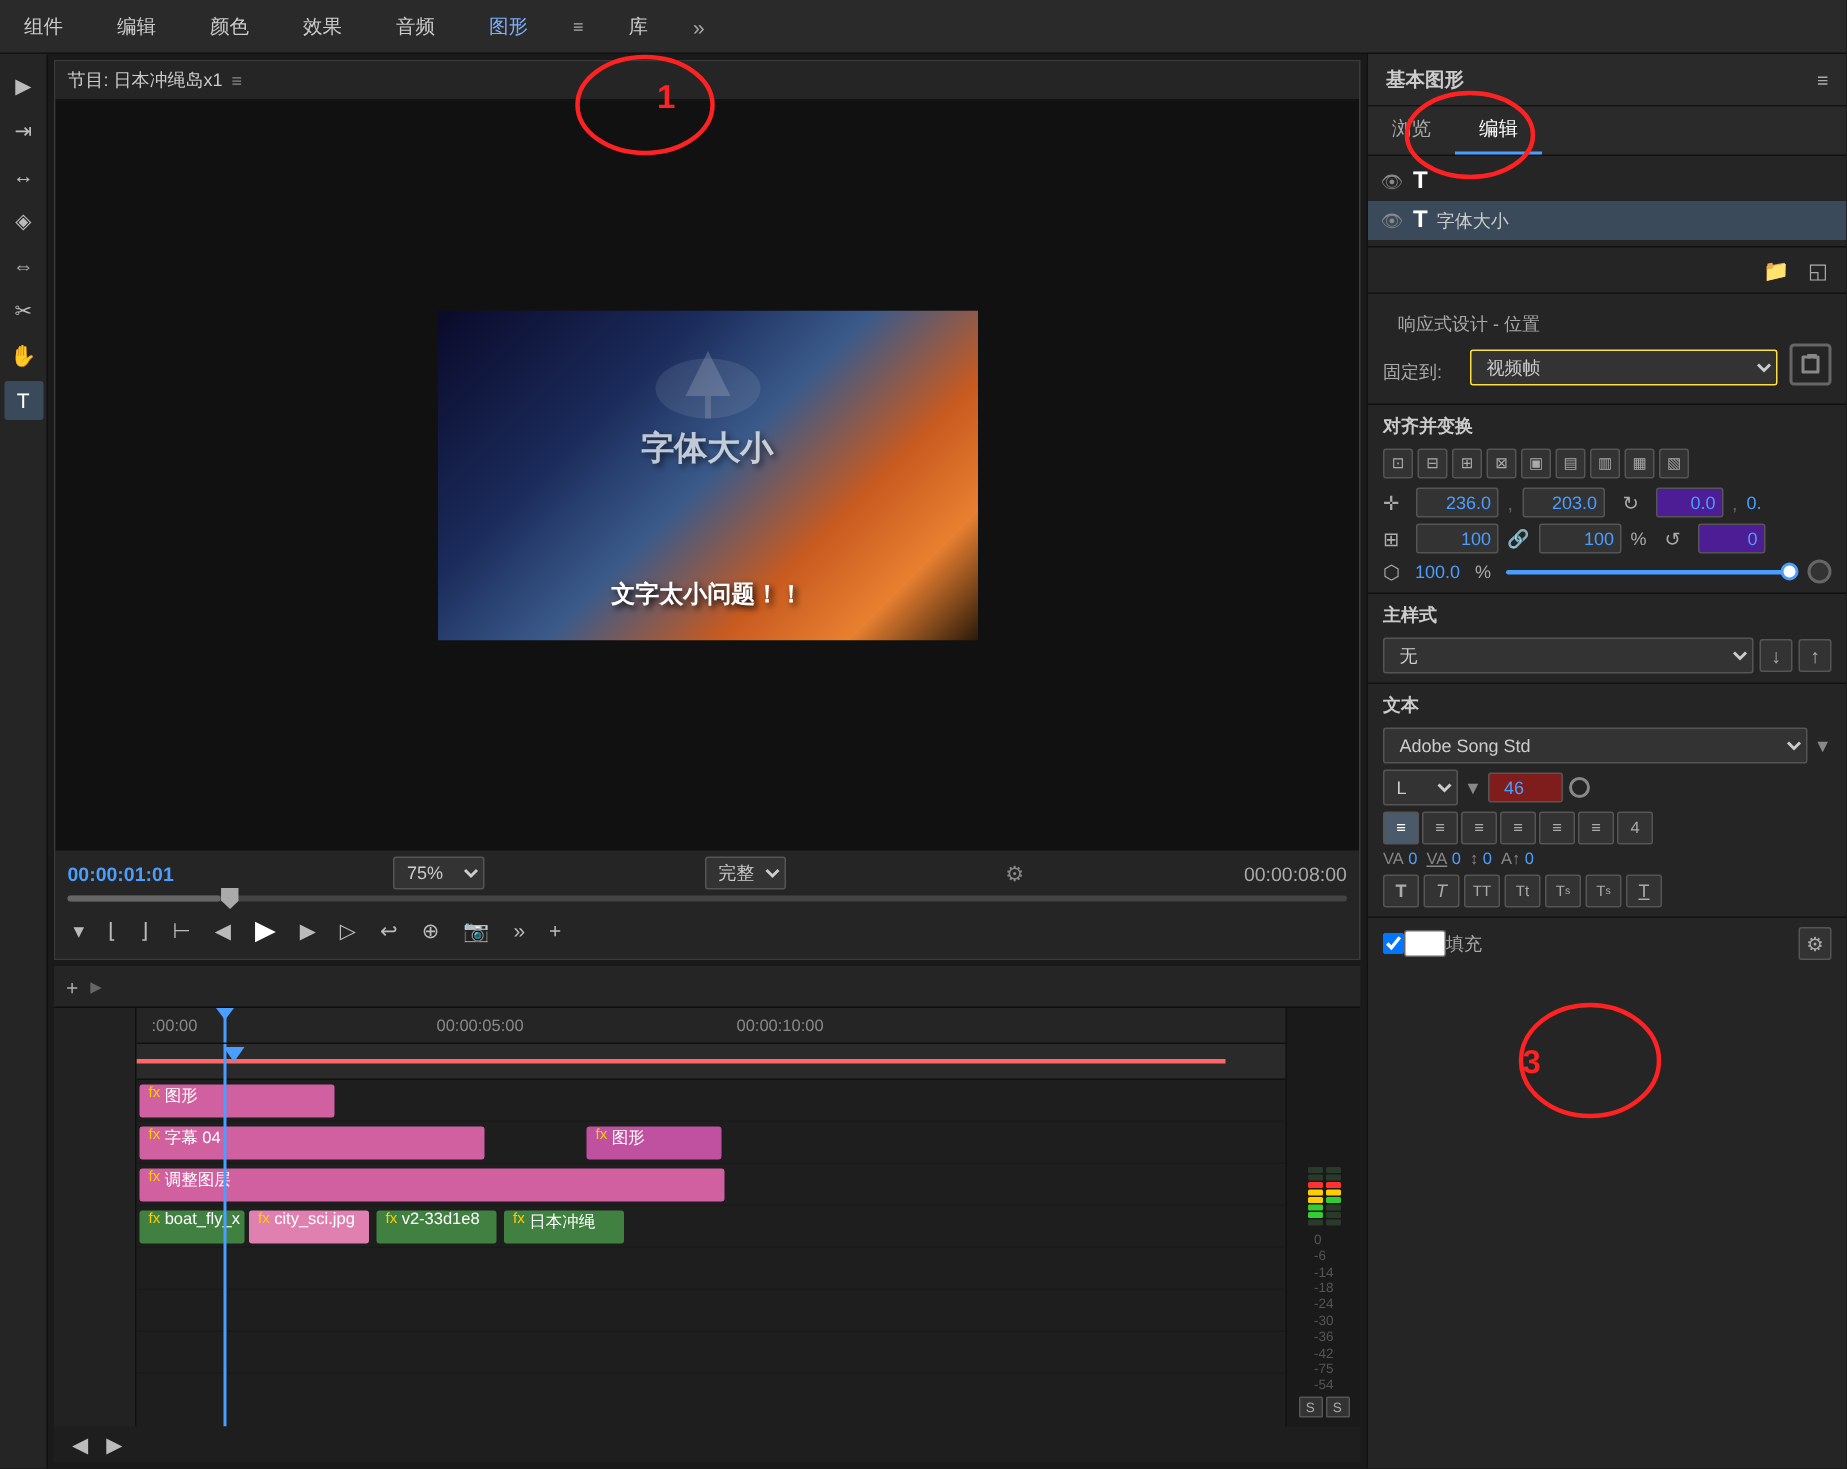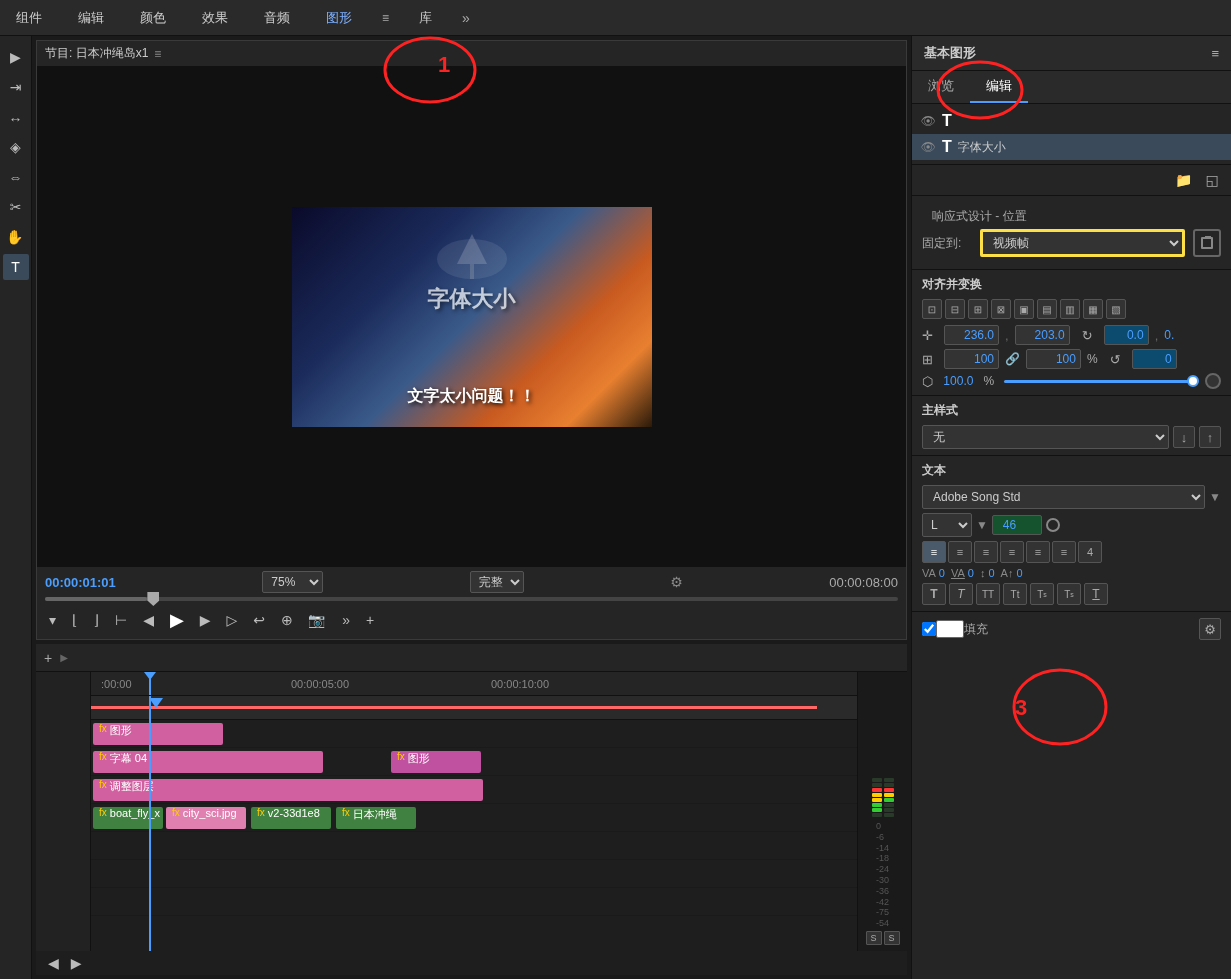--- a/index.html
+++ b/index.html
@@ -401,34 +401,34 @@
       font-size: 14px;
     }
 
     
     .responsive-section {
       padding: 6px 10px;
       border-bottom: 1px solid #111;
     }
     .responsive-row {
       display: flex;
-      align-items: center;
+      align-items: flex-end;
       gap: 8px;
       margin-bottom: 6px;
     }
     .responsive-label {
       font-size: 12px;
       color: #aaa;
       min-width: 50px;
     }
     .responsive-select {
       flex: 1;
       background: #333;
       color: #ccc;
-      border: 3px solid #fde047;
+      border: 1px solid #fde047;
       border-radius: 2px;
       padding: 3px 6px;
       font-size: 12px;
       cursor: pointer;
     }
     .align-icon {
       width: 20px;
       height: 20px;
       background: #333;
       border: 1px solid #555;
@@ -468,21 +468,21 @@
       background: #333;
       border: 1px solid #555;
       color: #4a9eff;
       border-radius: 2px;
       padding: 2px 4px;
       font-size: 12px;
       text-align: right;
     }
     .number-input-sm {
       width: 45px;
-      background: #0c4a6e;
+      background: #4c1d95;
       border: 1px solid #555;
       color: #4a9eff;
       border-radius: 2px;
       padding: 2px 4px;
       font-size: 12px;
       text-align: right;
     }
     .chain-icon {
       color: #aaa;
       font-size: 12px;
@@ -546,21 +546,21 @@
       background: #333;
       color: #ccc;
       border: 1px solid #555;
       border-radius: 2px;
       padding: 3px 4px;
       font-size: 12px;
       cursor: pointer;
     }
     .font-size-input {
       width: 50px;
-      background: #14532d;
+      background: #7f1d1d;
       border: 1px solid #555;
       color: #4a9eff;
       border-radius: 2px;
       padding: 2px 4px;
       font-size: 12px;
       text-align: center;
     }
     .text-align-row {
       display: flex;
       gap: 2px;

